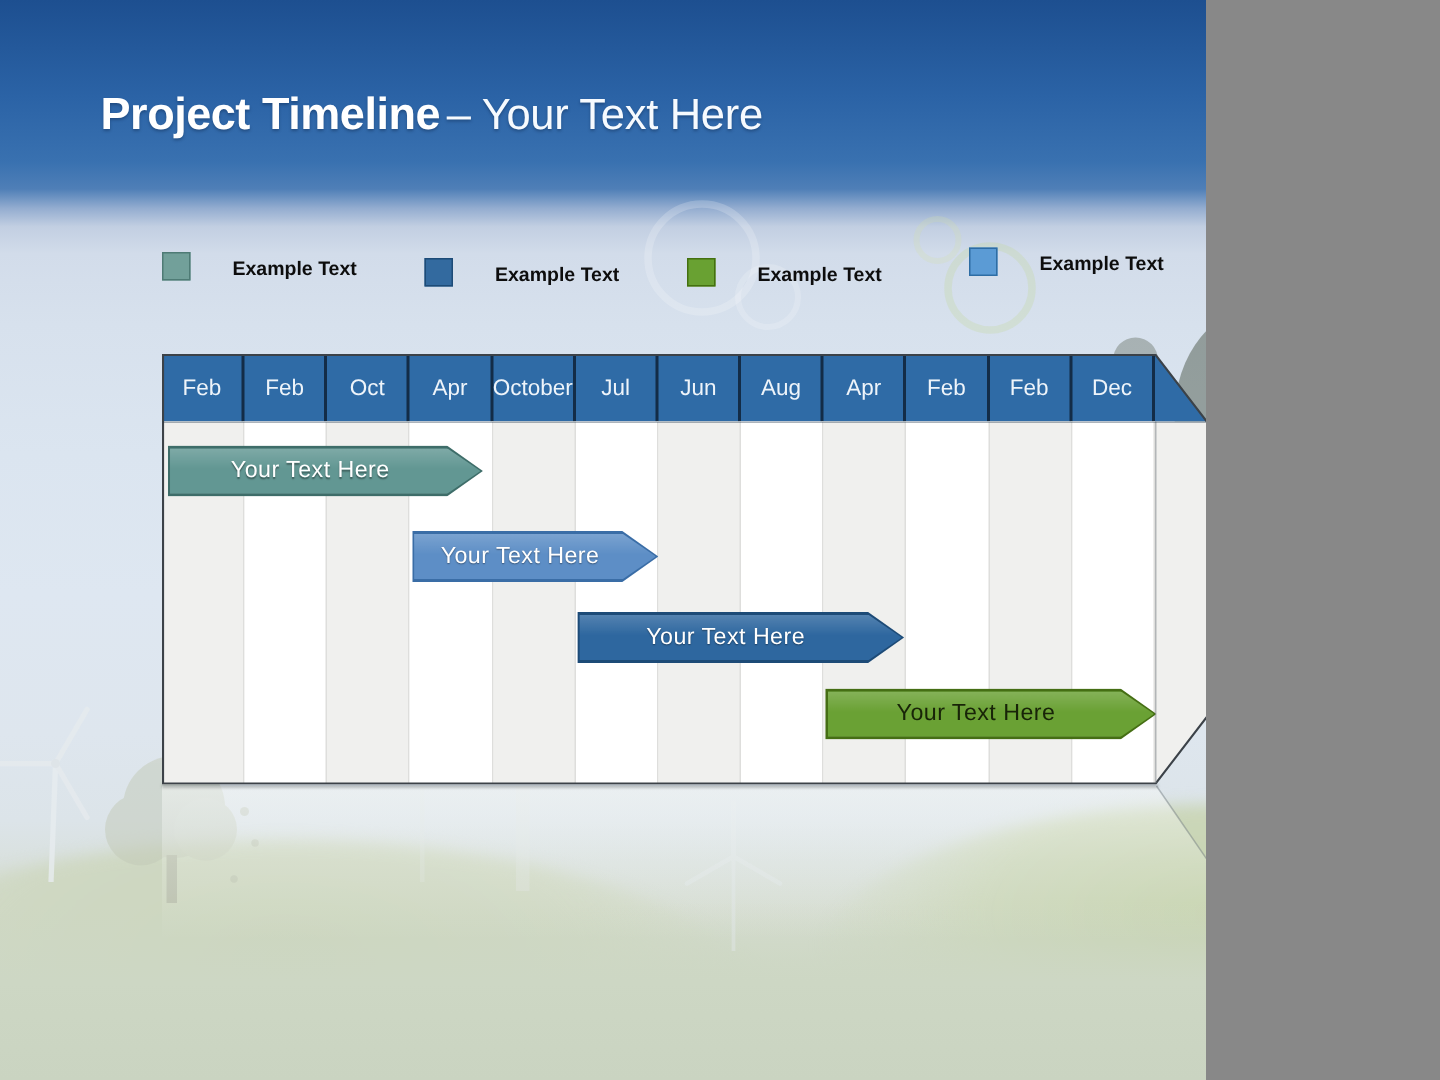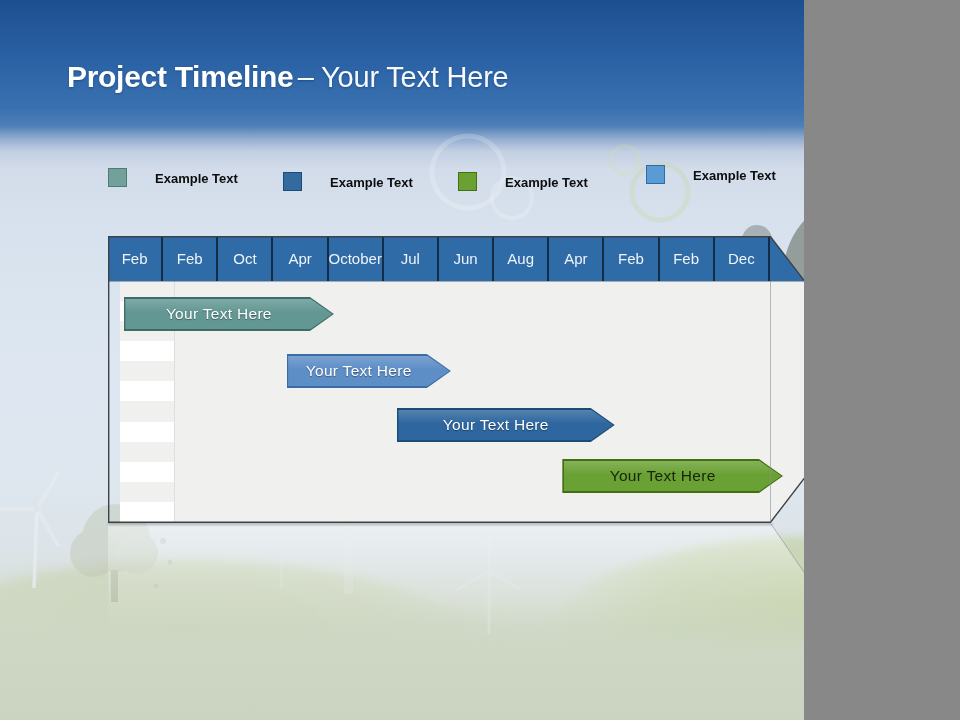--- a/index.html
+++ b/index.html
@@ -50,21 +50,21 @@
   .legend-label{margin-left:28px;padding-top:3px;font-size:13px;font-weight:700;color:#0d0d0d;}
 
   
   .chart{position:absolute;left:108px;top:236px;width:774px;height:287px;z-index:5;}
   .arrow-clip{position:absolute;inset:0;
     clip-path:polygon(0 0, 662px 0, 772px 143px, 662px 286px, 0 286px);}
   .month-row{position:absolute;left:0;top:0;width:774px;height:45px;display:flex;background:#2f6ba6;}
   .month-cell{width:55.1667px;height:45px;border-right:2px solid #132c47;
     display:flex;align-items:center;justify-content:center;
     color:#eef4fa;font-size:15px;}
-  .body{position:absolute;left:12px;top:45px;width:774px;height:241px;background:#f0f0ee;display:flex;flex-direction:column;}
+  .body{position:absolute;left:0;top:45px;width:774px;height:241px;background:#f0f0ee;display:flex;}
   .body-cell{width:55.1667px;height:241px;border-right:1px solid #dededc;background:#f0f0ee;}
   .body-cell.even{background:#ffffff;}
 
   .bar{position:absolute;height:34px;
     clip-path:polygon(0 0, calc(100% - 24px) 0, 100% 50%, calc(100% - 24px) 100%, 0 100%);}
   .bar-inner{position:absolute;inset:1.6px;
     clip-path:polygon(0 0, calc(100% - 22.5px) 0, 100% 50%, calc(100% - 22.5px) 100%, 0 100%);}
   .bar-label{position:absolute;inset:0;display:flex;align-items:center;justify-content:center;
     padding-right:20px;font-size:15.5px;font-weight:500;letter-spacing:.3px;white-space:nowrap;}
   .bar-label.shadowed{text-shadow:0 1px 1px rgba(0,0,0,.4);}

